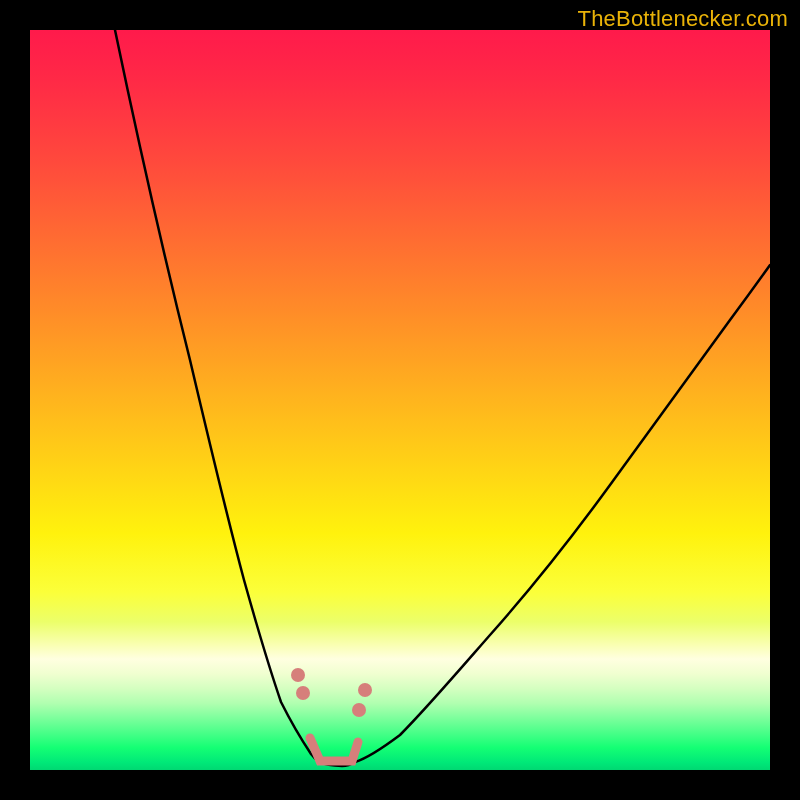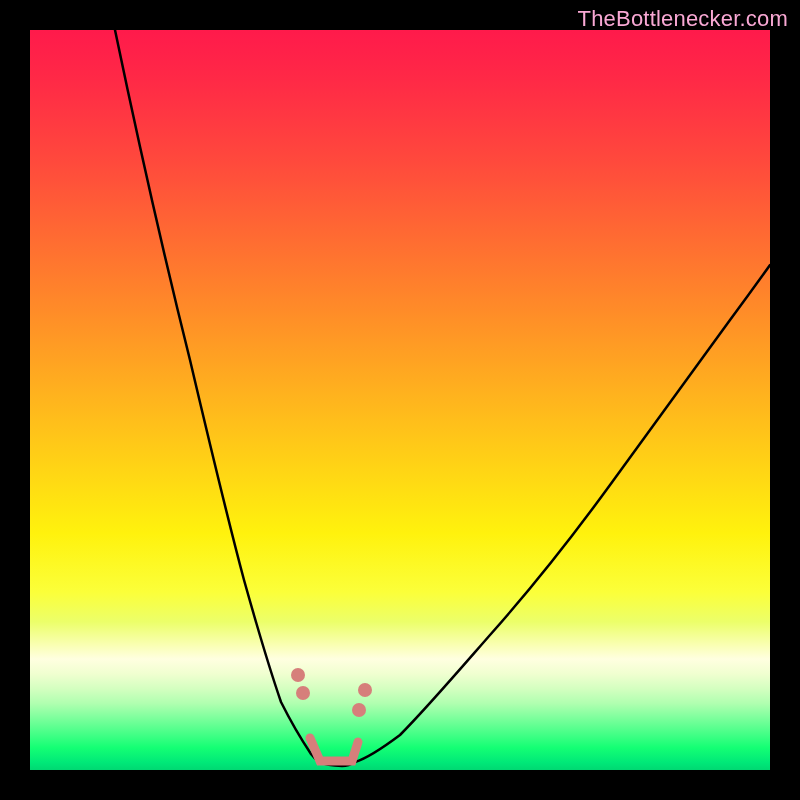--- a/index.html
+++ b/index.html
@@ -49,21 +49,21 @@
       #48ff88 95%,
       #14ff74 97%,
       #00e878 99%,
       #00d872 100%
     );
   }
   .watermark {
     position: absolute;
     top: 6px;
     right: 12px;
-    color: #f9a8d4;
+    color: #eab308;
     font-size: 22px;
     letter-spacing: 0.2px;
     font-weight: 400;
     user-select: none;
   }
   svg.curves {
     position: absolute;
     inset: 0;
     width: 100%;
     height: 100%;

